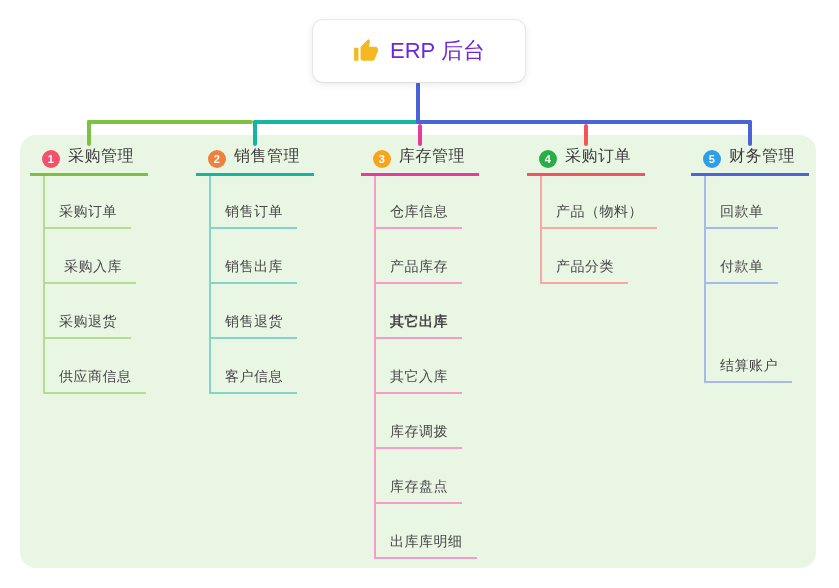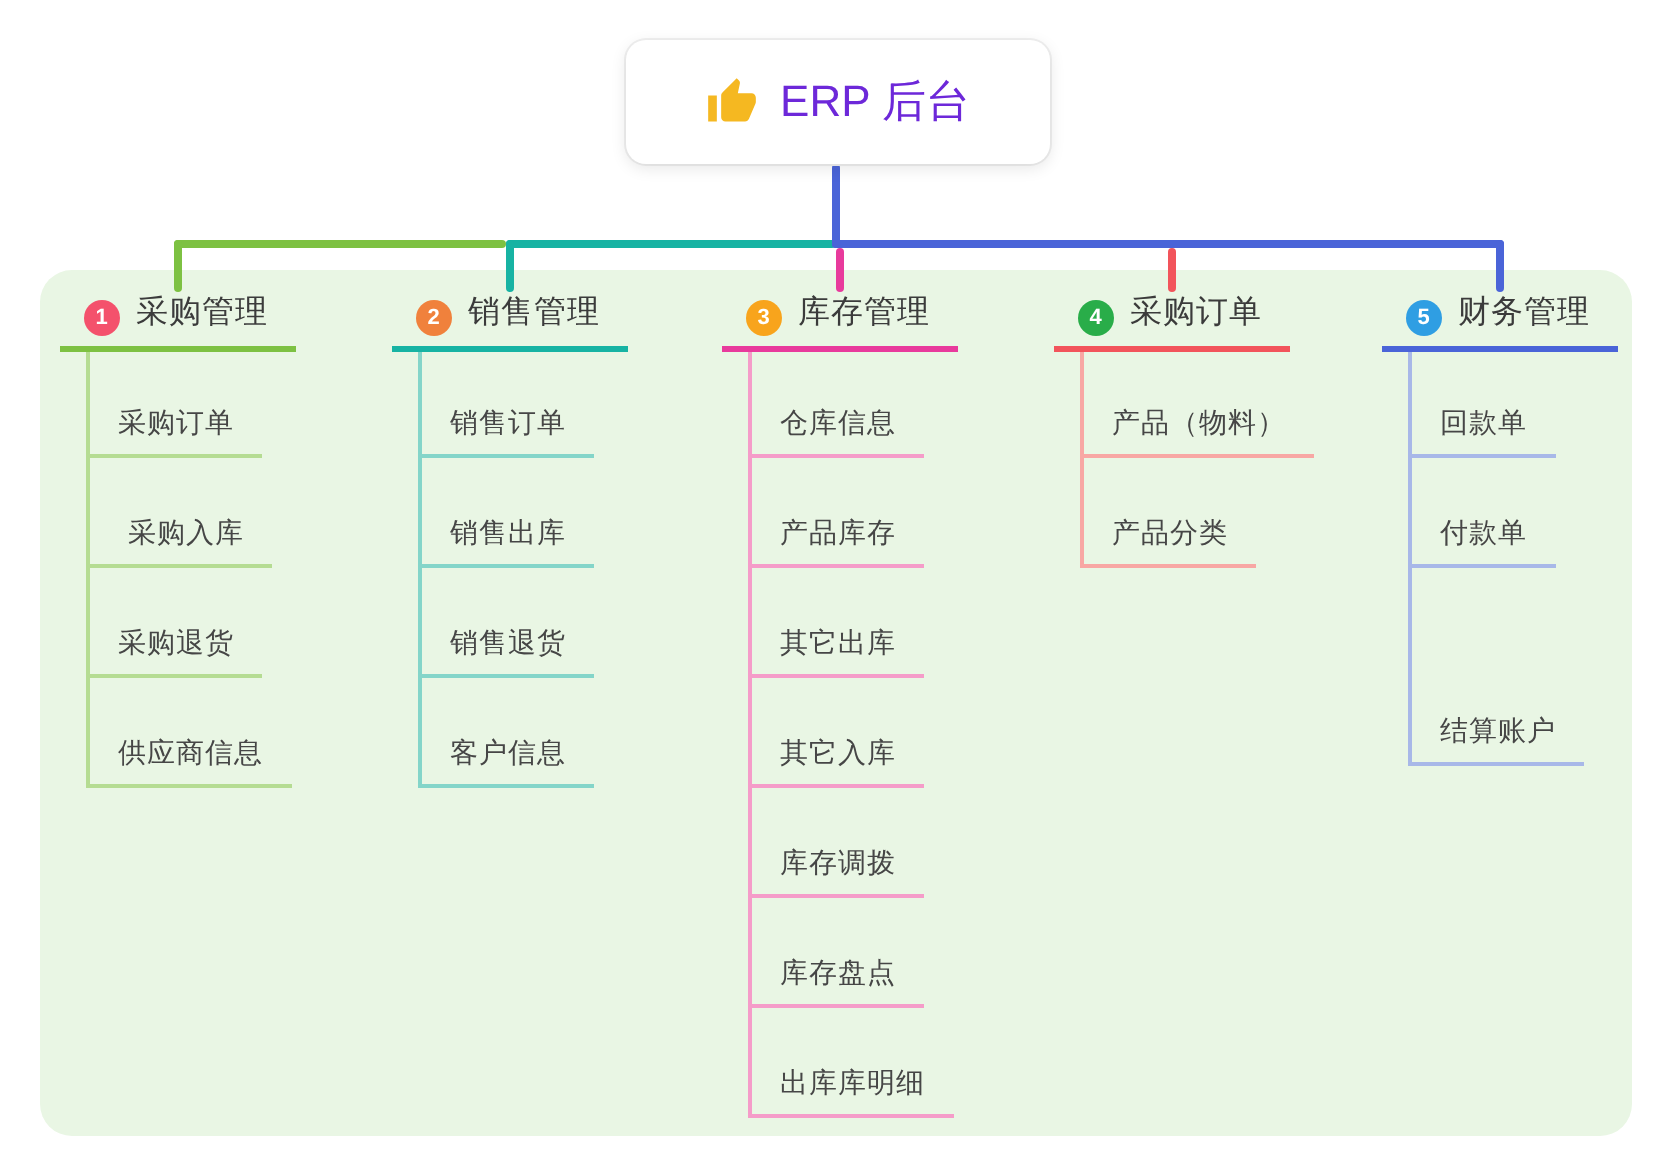--- a/index.html
+++ b/index.html
@@ -92,21 +92,21 @@
         </div>
       </div>
       <div class="branch" style="left: 361px;">
         <div class="branch-title" style="border-bottom-color: rgb(232, 58, 156);">
           <span class="badge" style="background: rgb(248, 164, 28);">3</span>
           <span>库存管理</span>
         </div>
         <div class="subs" style="border-left-color: rgb(245, 156, 201);">
           <div class="sub" style="border-bottom-color: rgb(245, 156, 201);">仓库信息</div>
           <div class="sub" style="border-bottom-color: rgb(245, 156, 201);">产品库存</div>
-          <div class="sub" style="border-bottom-color: rgb(245, 156, 201);">其它出库</div>
+          <div class="sub" style="border-bottom-color: rgb(245, 156, 201); font-weight: bold;">其它出库</div>
           <div class="sub" style="border-bottom-color: rgb(245, 156, 201);">其它入库</div>
           <div class="sub" style="border-bottom-color: rgb(245, 156, 201);">库存调拨</div>
           <div class="sub" style="border-bottom-color: rgb(245, 156, 201);">库存盘点</div>
           <div class="sub" style="border-bottom-color: rgb(245, 156, 201);">出库库明细</div>
         </div>
       </div>
       <div class="branch" style="left: 527px;">
         <div class="branch-title" style="border-bottom-color: rgb(242, 84, 91);">
           <span class="badge" style="background: rgb(41, 173, 73);">4</span>
           <span>采购订单</span>

